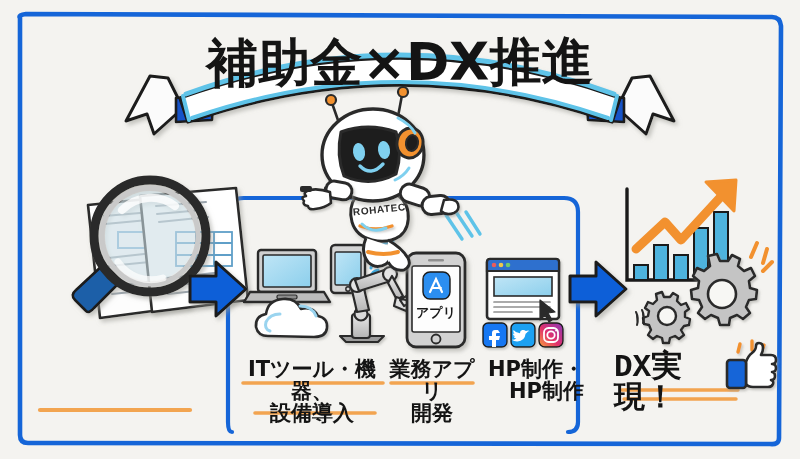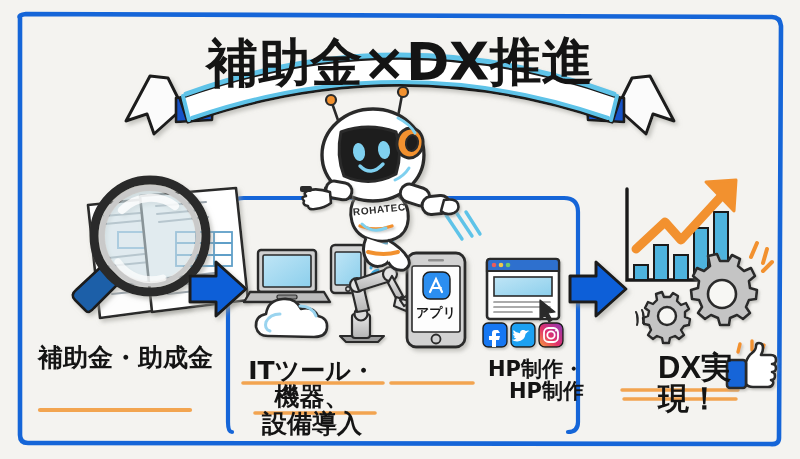--- a/index.html
+++ b/index.html
@@ -339,34 +339,38 @@
         <line x1="752" y1="341" x2="752" y2="350"></line>
         <line x1="764" y1="345" x2="761" y2="353"></line>
       </g>
       <path d="M746,362 q2,-6 6,-9 q4,-3 4,-7 q0,-3 3,-3 q4,0 4,5 q0,4 -2,7 l10,0 q5,0 5,5 q0,4 -4,4 q4,0 4,4 q0,4 -4,4 q3,0 3,4 q0,4 -4,4 q3,1 2,4 q-1,3 -5,3 l-15,0 q-5,0 -7,-3 Z" fill="#ffffff" stroke="#2a2a2a" stroke-width="2.6" stroke-linejoin="round"></path>
       <rect x="727" y="360" width="19" height="28" rx="3" fill="#1565d8" stroke="#2a2a2a" stroke-width="2.6"></rect>
     </g>
   </svg>
 
   <div class="abs jp" style="left:18px;top:345px;width:215px;text-align:center;line-height:1.05;
               font-size:25px;font-weight:bold;color:#141414;font-family:'DejaVu Sans',sans-serif;">
-    <div>補助金・助成金</div>
   </div>
 
   <div class="abs jp" style="left:236px;top:358px;width:152px;text-align:center;line-height:1.05;
-              font-size:25px;font-weight:bold;color:#141414;font-family:'DejaVu Sans',sans-serif;">
+              font-size:21px;font-weight:bold;color:#141414;font-family:'DejaVu Sans',sans-serif;">
     <div>ITツール・機器、</div>
     <div>設備導入</div>
   </div>
 
+  <div class="abs jp" style="left:386px;top:358px;width:92px;text-align:center;line-height:1.05;
+              font-size:21px;font-weight:bold;color:#141414;font-family:'DejaVu Sans',sans-serif;">
+    <div>業務アプリ</div>
+    <div>開発</div>
+  </div>
 
   <div class="abs jp" style="left:480px;top:358px;width:104px;text-align:right;line-height:1.05;
               font-size:21px;font-weight:bold;color:#141414;font-family:'DejaVu Sans',sans-serif;">
     <div>HP制作・</div>
     <div>HP制作</div>
   </div>
 
   <div class="abs jp" style="left:614px;top:352px;width:130px;text-align:left;line-height:1.0;
-              font-size:31px;font-weight:bold;color:#141414;font-family:Liberation Sans, sans-serif;margin-left:44px;">
+              font-size:31px;font-weight:bold;color:#141414;font-family:Liberation Mono, monospace;">
     <div>DX実現！</div>
   </div>
 
 </div>
 
 </body></html>

